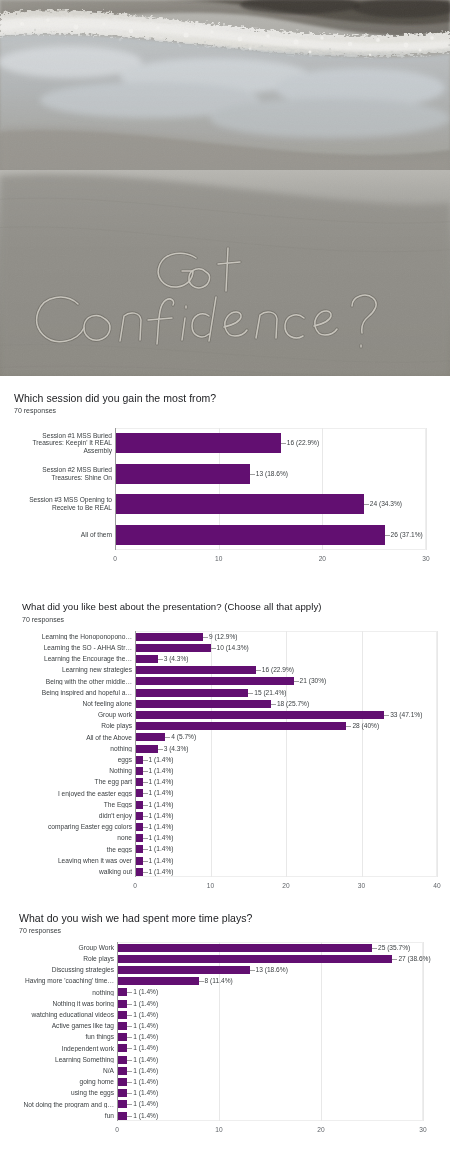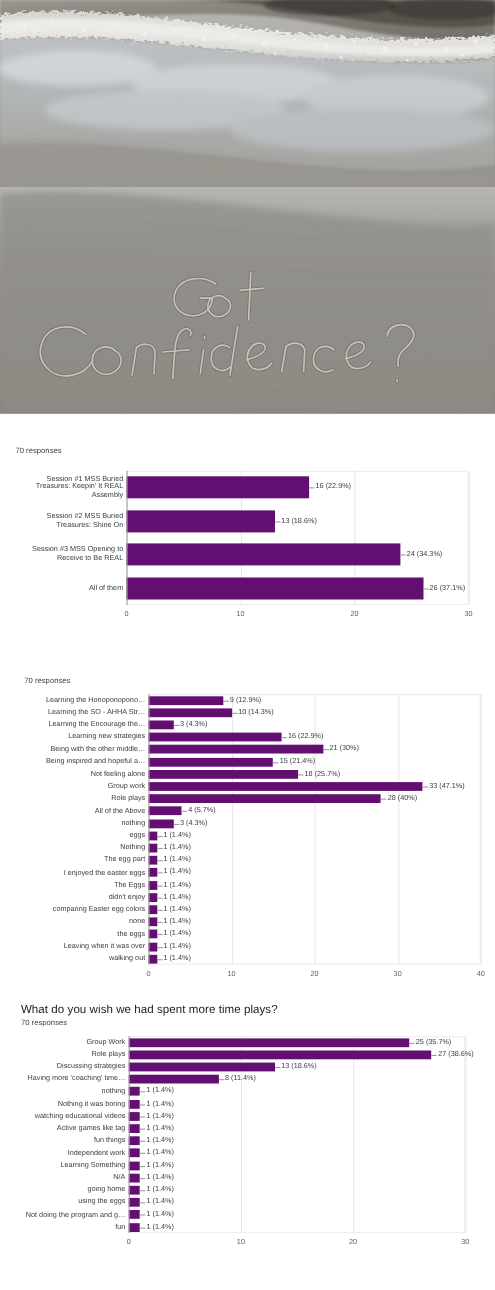--- a/index.html
+++ b/index.html
@@ -262,20 +262,21 @@
         <path d="M314,326 C322,324 330,321 331,316 C332,310 323,309 318,315 C312,322 315,335 325,335 C331,335 335,332 337,329"></path>
         <path d="M352,306 C352,296 366,292 373,298 C380,304 374,312 368,317 C363,321 361,326 362,333 M361,345 L361,347"></path>
       </g>
     </g>
 
     <rect x="0" y="0" width="450" height="376" filter="url(#grain)" opacity="0.5"></rect>
   </svg>
 </div>
 
 <div class="chart-block" id="chart-1" style="height:215px;">
+  <div class="q-title" style="position:absolute;left:14px;top:16px;">Which session did you gain the most from?</div>
   <div class="q-resp" style="position:absolute;left:14px;top:28px;">70 responses</div>
   <div class="plot" id="plot-1" style="position:absolute;left:0;top:46px;width:450px;height:155px;">
       <div class="plot-frame" style="inset: 6px auto auto 115px; width: 311px; height: 122px;"></div>
       <div class="gridline axis0" style="left: 115px; top: 6px; height: 122px; bottom: auto;"></div>
       <div class="xtick" style="left: 115px; top: 133px;">0</div>
       <div class="gridline" style="left: 218.667px; top: 6px; height: 122px; bottom: auto;"></div>
       <div class="xtick" style="left: 218.667px; top: 133px;">10</div>
       <div class="gridline" style="left: 322.333px; top: 6px; height: 122px; bottom: auto;"></div>
       <div class="xtick" style="left: 322.333px; top: 133px;">20</div>
       <div class="gridline" style="left: 426px; top: 6px; height: 122px; bottom: auto;"></div>
@@ -293,20 +294,21 @@
       <div class="leader" style="left: 363.8px; top: 82.25px; width: 5px;"></div>
       <div class="rowvalue" style="left: 369.8px; top: 78.25px;">24 (34.3%)</div>
       <div class="rowbar" style="left: 115px; top: 102.75px; width: 269.533px; height: 20px; background: rgb(98, 15, 113);"></div>
       <div class="rowlabel wrap" style="left: 20px; width: 92px; top: 108.856px;">All of them</div>
       <div class="leader" style="left: 384.533px; top: 112.75px; width: 5px;"></div>
       <div class="rowvalue" style="left: 390.533px; top: 108.75px;">26 (37.1%)</div>
     </div>
 </div>
 
 <div class="chart-block" id="chart-2" style="height:305px;">
+  <div class="q-title" style="position:absolute;left:22px;top:10px;font-size:9.6px;">What did you like best about the presentation? (Choose all that apply)</div>
   <div class="q-resp" style="position:absolute;left:22px;top:22px;">70 responses</div>
   <div class="plot" id="plot-2" style="position:absolute;left:0;top:36px;width:450px;height:260px;">
       <div class="plot-frame" style="inset: 4px auto auto 135px; width: 302px; height: 246.4px;"></div>
       <div class="gridline axis0" style="left: 135px; top: 4px; height: 246.4px; bottom: auto;"></div>
       <div class="xtick" style="left: 135px; top: 255.4px;">0</div>
       <div class="gridline" style="left: 210.5px; top: 4px; height: 246.4px; bottom: auto;"></div>
       <div class="xtick" style="left: 210.5px; top: 255.4px;">10</div>
       <div class="gridline" style="left: 286px; top: 4px; height: 246.4px; bottom: auto;"></div>
       <div class="xtick" style="left: 286px; top: 255.4px;">20</div>
       <div class="gridline" style="left: 361.5px; top: 4px; height: 246.4px; bottom: auto;"></div>

